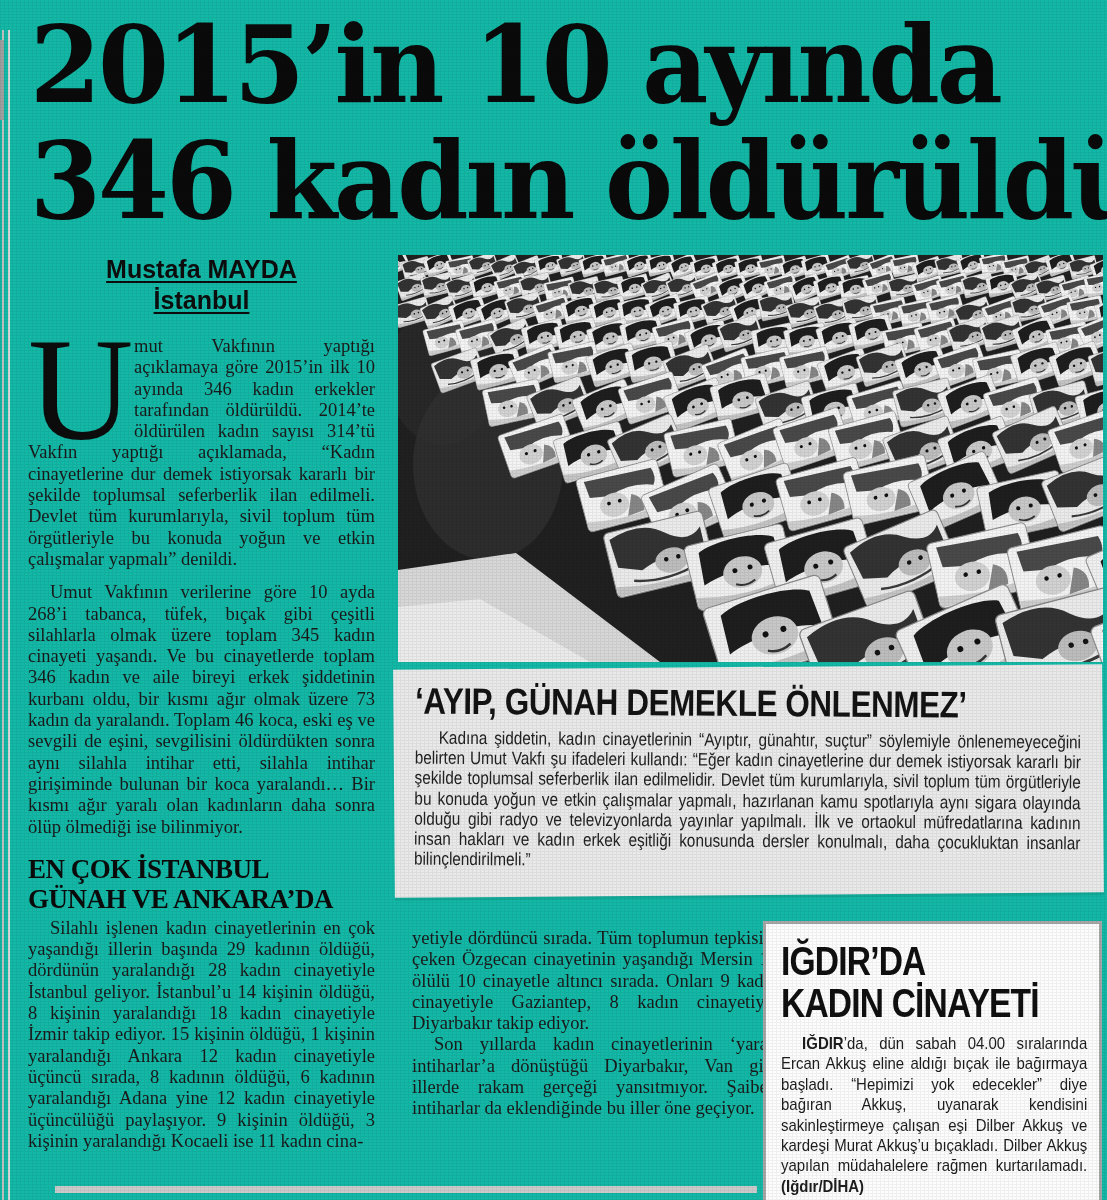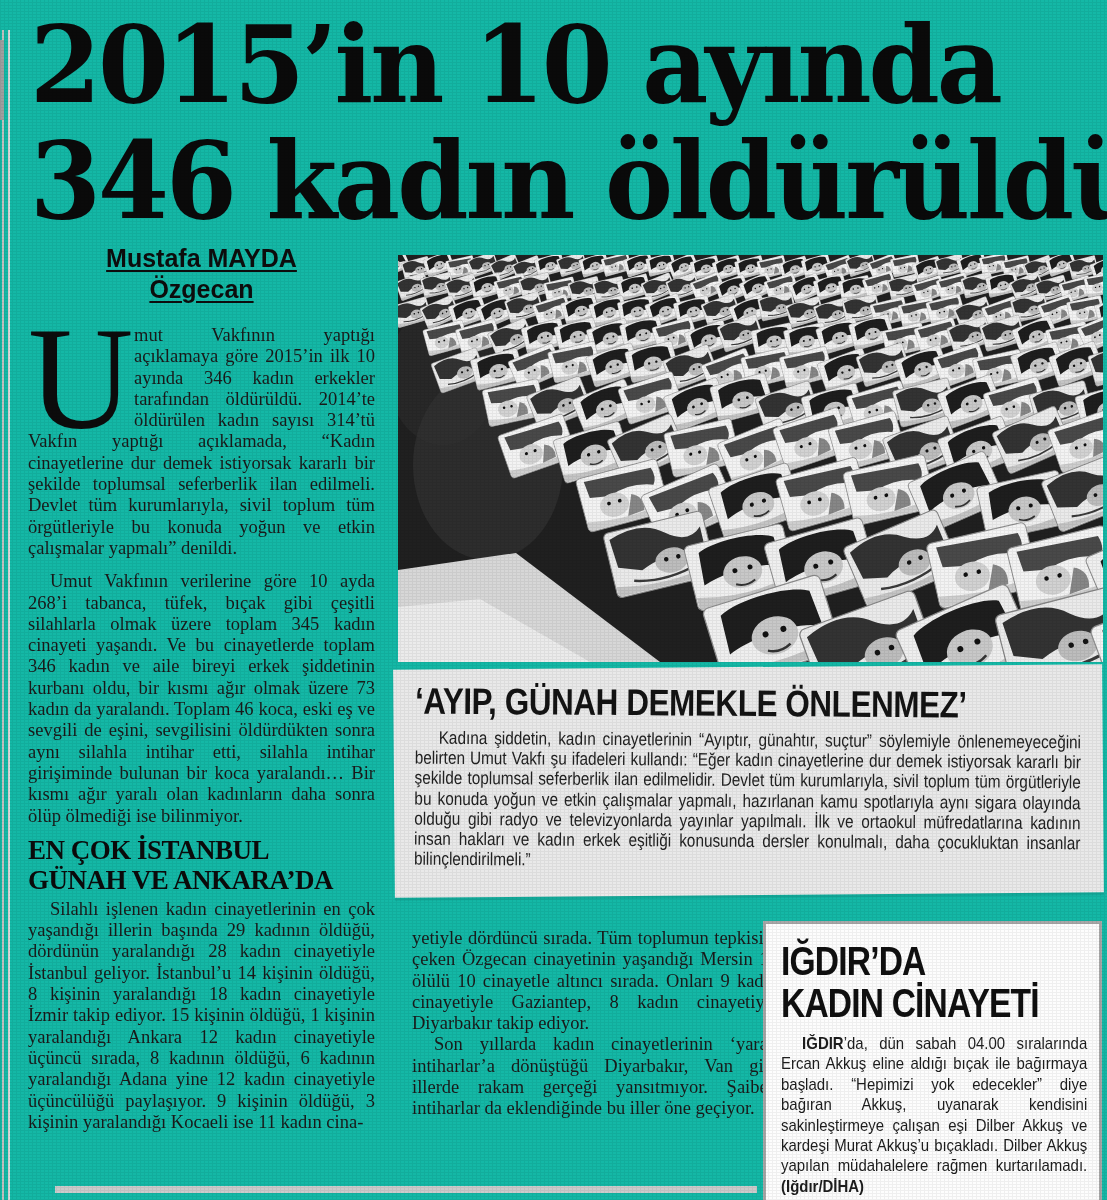--- a/index.html
+++ b/index.html
@@ -21,40 +21,40 @@
   
   #headline{
     position:absolute;left:30px;top:6px;width:1075px;
     font-family:"DejaVu Serif", serif;font-weight:bold;
     font-size:102px;line-height:112px;letter-spacing:-3px;
     color:#0a0a0a;white-space:nowrap;
     transform:scaleY(1.04);transform-origin:0 0;
   }
 
   
-  #left-col{position:absolute;left:28px;top:243px;width:347px;}
+  #left-col{position:absolute;left:28px;top:254px;width:347px;}
   .byline{
     text-align:center;font-family:"Liberation Sans", sans-serif;
     font-weight:bold;font-size:25px;line-height:31px;color:#0d0d0d;
   }
   .byline span{text-decoration:underline;text-decoration-thickness:2px;text-underline-offset:3px;}
   .body-text{
     font-size:18.5px;line-height:21.3px;text-align:justify;color:#1a1a1a;
     margin:0;
   }
   .body-text.indent{text-indent:22px;margin-top:12px;}
   #para1{margin-top:20px;}
   .dropcap{
     float:left;font-family:"Liberation Serif", serif;
     font-size:146px;line-height:101px;height:101px;width:100px;
     color:#0c0c0c;margin:4px 6px 0 0;text-align:left;
   }
   .subhead{
     font-family:"Liberation Serif", serif;font-weight:bold;
-    font-size:27px;line-height:30px;color:#0b0b0b;margin-top:8px;letter-spacing:-0.5px;
+    font-size:27px;line-height:30px;color:#0b0b0b;margin-top:16px;letter-spacing:-0.5px;
   }
 
   
   #photo{position:absolute;left:398px;top:255px;width:705px;height:407px;background:#202020;overflow:hidden;}
   #photo svg{display:block;}
 
   
   #quote-box{
     position:absolute;left:394px;top:667px;width:709px;height:228px;
     background:#e9e9e9;transform:rotate(-0.45deg);transform-origin:50% 50%;
@@ -104,21 +104,21 @@
   <div class="edge-mark"></div>
 
   <div id="headline">
     <div>2015’in 10 ayında</div>
     <div>346 kadın öldürüldü</div>
   </div>
 
   <div id="left-col">
     <div class="byline">
       <span>Mustafa MAYDA</span><br>
-      <span>Özgecan</span>
+      <span>İstanbul</span>
     </div>
     <p class="body-text" id="para1"><span class="dropcap">U</span><span>mut Vakfının yaptığı açıklamaya göre 2015’in ilk 10 ayında 346 kadın erkekler tarafından öldürüldü. 2014’te öldürülen kadın sayısı 314’tü Vakfın yaptığı açıklamada, “Kadın cinayetlerine dur demek istiyorsak kararlı bir şekilde toplumsal seferberlik ilan edilmeli. Devlet tüm kurumlarıyla, sivil toplum tüm örgütleriyle bu konuda yoğun ve etkin çalışmalar yapmalı” denildi.</span></p>
     <p class="body-text indent">Umut Vakfının verilerine göre 10 ayda 268’i tabanca, tüfek, bıçak gibi çeşitli silahlarla olmak üzere toplam 345 kadın cinayeti yaşandı. Ve bu cinayetlerde toplam 346 kadın ve aile bireyi erkek şiddetinin kurbanı oldu, bir kısmı ağır olmak üzere 73 kadın da yaralandı. Toplam 46 koca, eski eş ve sevgili de eşini, sevgilisini öldürdükten sonra aynı silahla intihar etti, silahla intihar girişiminde bulunan bir koca yaralandı… Bir kısmı ağır yaralı olan kadınların daha sonra ölüp ölmediği ise bilinmiyor.</p>
     <div class="subhead">
       <div>EN ÇOK İSTANBUL</div>
       <div>GÜNAH VE ANKARA’DA</div>
     </div>
     <p class="body-text indent" style="margin-top:4px">Silahlı işlenen kadın cinayetlerinin en çok yaşandığı illerin başında 29 kadının öldüğü, dördünün yaralandığı 28 kadın cinayetiyle İstanbul geliyor. İstanbul’u 14 kişinin öldüğü, 8 kişinin yaralandığı 18 kadın cinayetiyle İzmir takip ediyor. 15 kişinin öldüğü, 1 kişinin yaralandığı Ankara 12 kadın cinayetiyle üçüncü sırada, 8 kadının öldüğü, 6 kadının yaralandığı Adana yine 12 kadın cinayetiyle üçüncülüğü paylaşıyor. 9 kişinin öldüğü, 3 kişinin yaralandığı Kocaeli ise 11 kadın cina-</p>
   </div>
 

